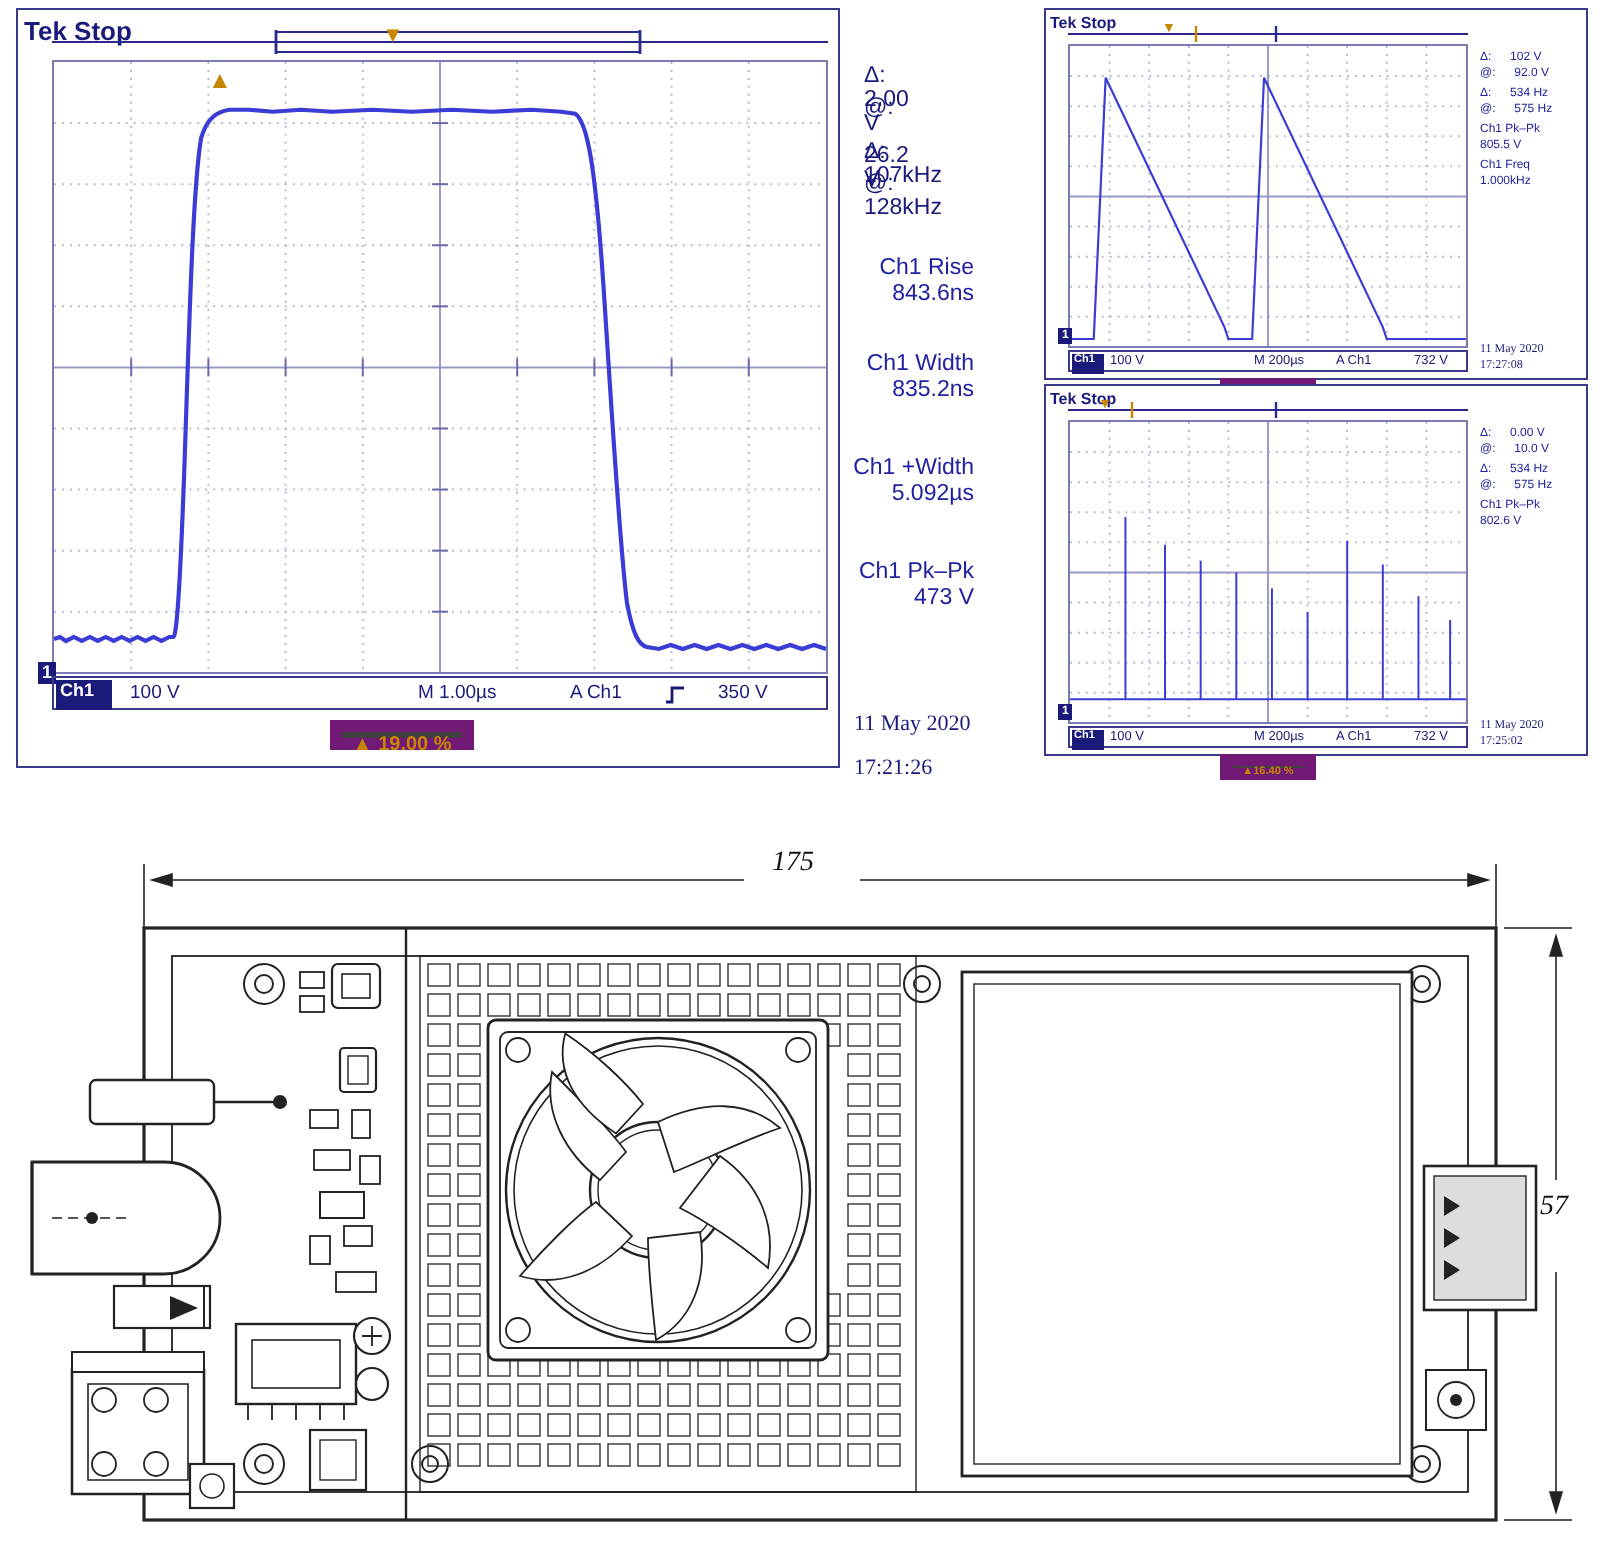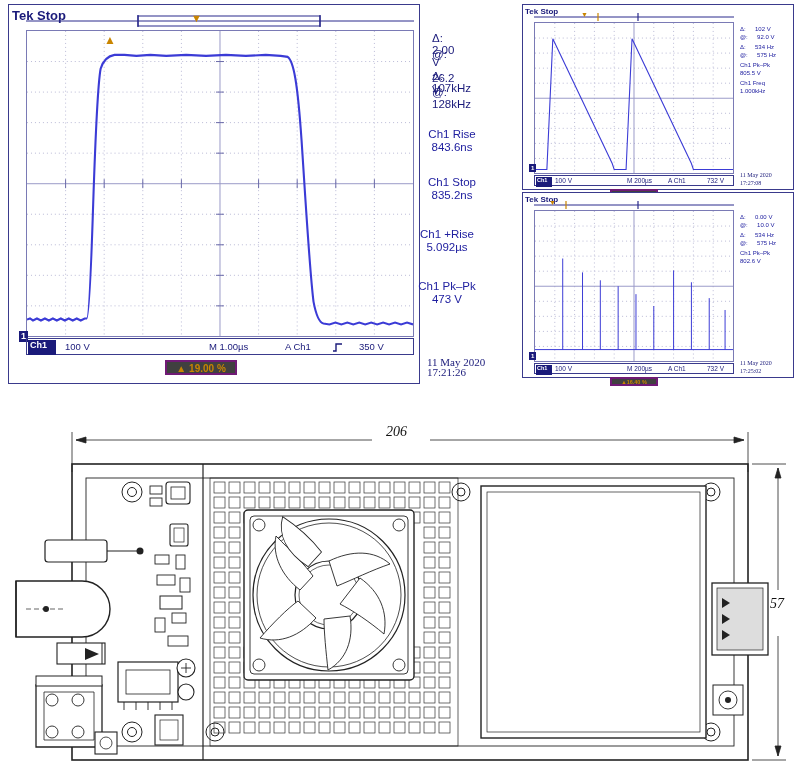--- a/index.html
+++ b/index.html
@@ -66,30 +66,30 @@
     background: #1a1a7a;
     color: #ffffff;
     font-size: 8px;
     font-weight: bold;
     padding: 1px 2px;
     line-height: 1;
   }
   .meas-block {
     position: absolute;
     color: #2020a0;
-    text-align: center;
+    text-align: right;
     line-height: 1.15;
   }
   .readout {
     position: absolute;
     color: #1a1a7a;
   }
   .orange-box {
     position: absolute;
-    border: 2px solid #701a75;
+    border: 6px solid #701a75;
     color: #c98500;
     background: #404040;
     font-weight: bold;
     line-height: 1;
     box-sizing: border-box;
   }
 
   
   #scope1 { left: 8px; top: 4px; width: 412px; height: 380px; }
   #scope1 .scope-head { left: 4px; top: 4px; font-size: 13px; }
@@ -262,25 +262,25 @@
       <span>@:</span>
       <span style="display:inline-block;width:8px;"></span>
       <span>128kHz</span>
     </div>
 
     <div class="meas-block" style="left:409px;top:124px;width:70px;font-size:11.5px;">
       <div>Ch1 Rise</div>
       <div>843.6ns</div>
     </div>
     <div class="meas-block" style="left:409px;top:172px;width:70px;font-size:11.5px;">
-      <div>Ch1 Stop</div>
+      <div>Ch1 Width</div>
       <div>835.2ns</div>
     </div>
     <div class="meas-block" style="left:399px;top:224px;width:80px;font-size:11.5px;">
-      <div>Ch1 +Rise</div>
+      <div>Ch1 +Width</div>
       <div>5.092µs</div>
     </div>
     <div class="meas-block" style="left:399px;top:276px;width:80px;font-size:11.5px;">
       <div>Ch1 Pk–Pk</div>
       <div>473 V</div>
     </div>
 
     <div class="bottombar">
       <div class="ch-badge" style="left:1px;top:1px;width:24px;height:13px;font-size:9px;padding:1px 2px;">Ch1</div>
       <div class="bb-item" style="left:38px;top:2px;">100 V</div>
@@ -290,21 +290,21 @@
         <path d="M1,9 L4,9 L4,2 L10,2" fill="none" stroke="#1a1a7a" stroke-width="1.4"></path>
       </svg>
       <div class="bb-item" style="left:332px;top:2px;">350 V</div>
     </div>
 
     <div class="orange-box" style="left:157px;top:356px;width:72px;height:15px;font-size:10px;padding-top:2px;text-align:center;">
       <span style="display:inline-block;margin-right:3px;">▲</span><span>19.00 %</span>
     </div>
 
     <div class="date-stamp" style="left:419px;top:352px;font-size:11px;">11 May 2020</div>
-    <div class="date-stamp" style="left:419px;top:362px;font-size:11px;">17:21:26</div>
+    <div class="date-stamp" style="left:419px;top:374px;font-size:11px;">17:21:26</div>
   </div>
 
   <div class="scope" id="scope2">
     <div class="bezel"></div>
     <div class="scope-head">Tek Stop</div>
 
     <svg style="position:absolute;left:12px;top:8px;width:200px;height:9px;">
       <line x1="0" y1="5" x2="200" y2="5" stroke="#2a2a8c" stroke-width="1"></line>
       <line x1="64" y1="1" x2="64" y2="9" stroke="#c98500" stroke-width="1.2"></line>
       <line x1="104" y1="1" x2="104" y2="9" stroke="#2a2a8c" stroke-width="1.2"></line>
@@ -790,17 +790,17 @@
         <path d="M181,268 l10,0 M186,263 l0,10" stroke-width="0.9"></path>
         <circle cx="186" cy="292" r="8" stroke-width="1.1"></circle>
         <rect x="155" y="315" width="28" height="30" stroke-width="1.1"></rect>
         <rect x="160" y="320" width="18" height="20" stroke-width="0.7"></rect>
         <rect x="95" y="332" width="22" height="22" stroke-width="1.1"></rect>
         <circle cx="106" cy="343" r="6" stroke-width="0.8"></circle>
       </g>
 
     </svg>
 
-    <div class="dim-label" style="left:386px;top:24px;font-size:14px;">206</div>
+    <div class="dim-label" style="left:386px;top:24px;font-size:14px;">175</div>
     <div class="dim-label" style="left:770px;top:196px;font-size:14px;">57</div>
   </div>
 
 </div>
 
 </body></html>

